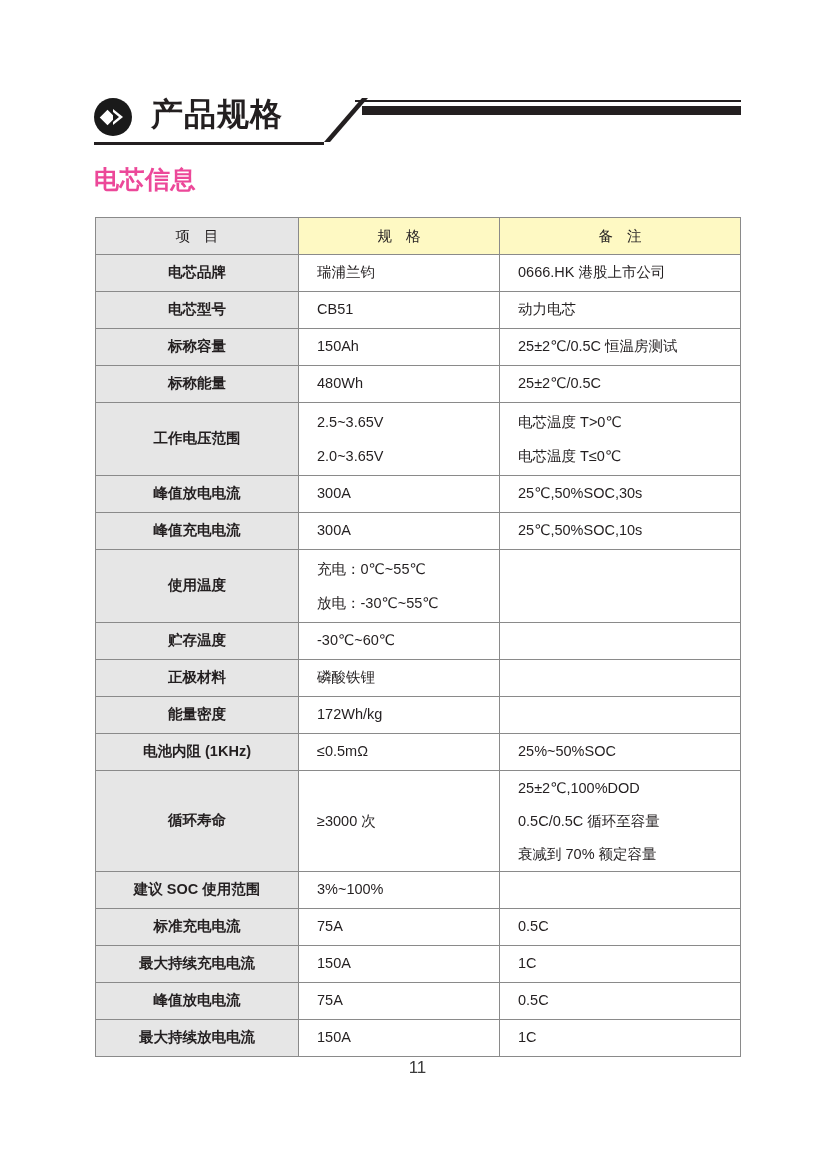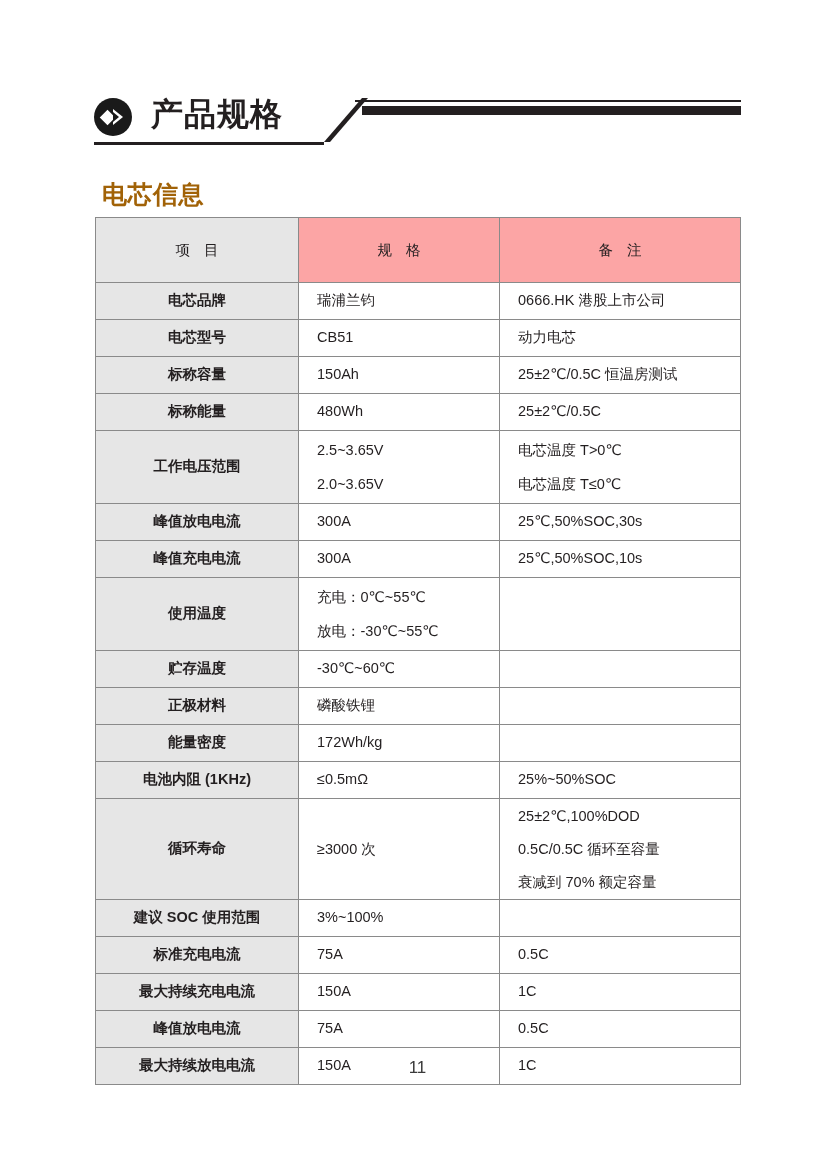--- a/index.html
+++ b/index.html
@@ -98,60 +98,59 @@
     top: 106px;
     width: 379px;
     height: 9px;
     background: #231f20;
   }
 
   
   .section-title {
     position: absolute;
     left: 94px;
-    top: 178px;
+    top: 163px;
     font-size: 25px;
     font-weight: bold;
     letter-spacing: 0.5px;
-    color: #a16207;
+    color: #ec4899;
     white-space: nowrap;
-    margin-left: 8px;
   }
 
   
   .spec-table {
     position: absolute;
     left: 95px;
     top: 217px;
     width: 645px;
     border-collapse: collapse;
     table-layout: fixed;
   }
   .spec-table col.c1 { width: 203px; }
   .spec-table col.c2 { width: 201px; }
   .spec-table col.c3 { width: 241px; }
 
   .spec-table td, .spec-table th {
     border: 1px solid #8a8a8a;
-    padding: 14px;
+    padding: 0;
     vertical-align: middle;
     font-weight: normal;
   }
 
   .th-item, .th-spec, .th-note {
     height: 36px;
     text-align: center;
     font-size: 14.5px;
     font-weight: bold;
     letter-spacing: 5px;
     text-indent: 5px;
     color: #231f20;
   }
   .th-item { background: #e6e6e6; }
-  .th-spec, .th-note { background: #fca5a5; }
+  .th-spec, .th-note { background: #fef9c3; }
 
   td.col-label {
     background: #e6e6e6;
     text-align: center;
     font-size: 14.5px;
     font-weight: bold;
     color: #231f20;
     padding: 0 20px;
     line-height: 1.35;
   }

